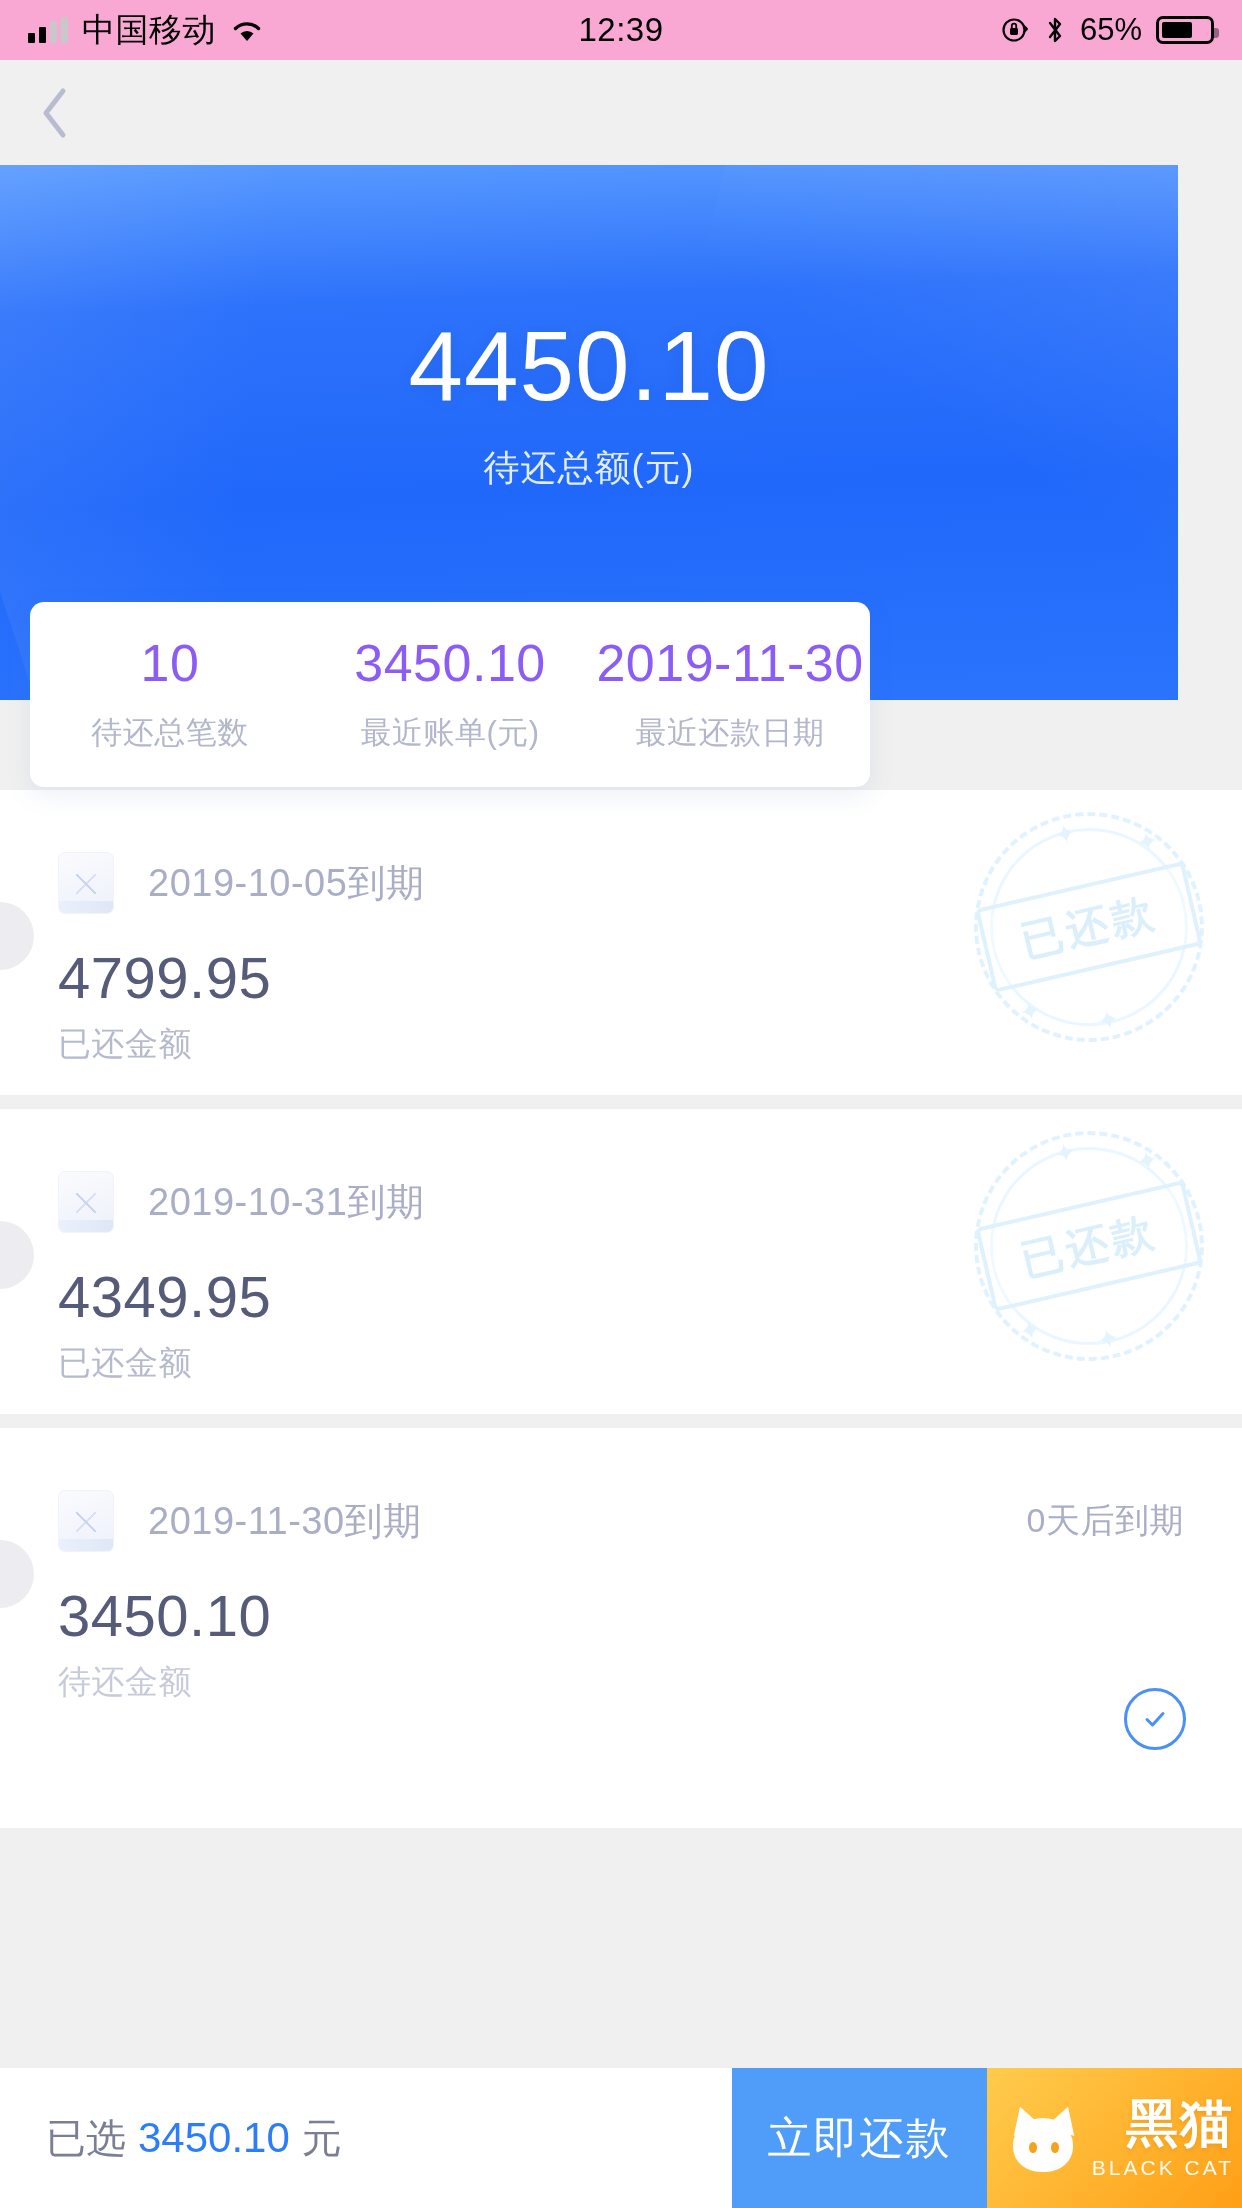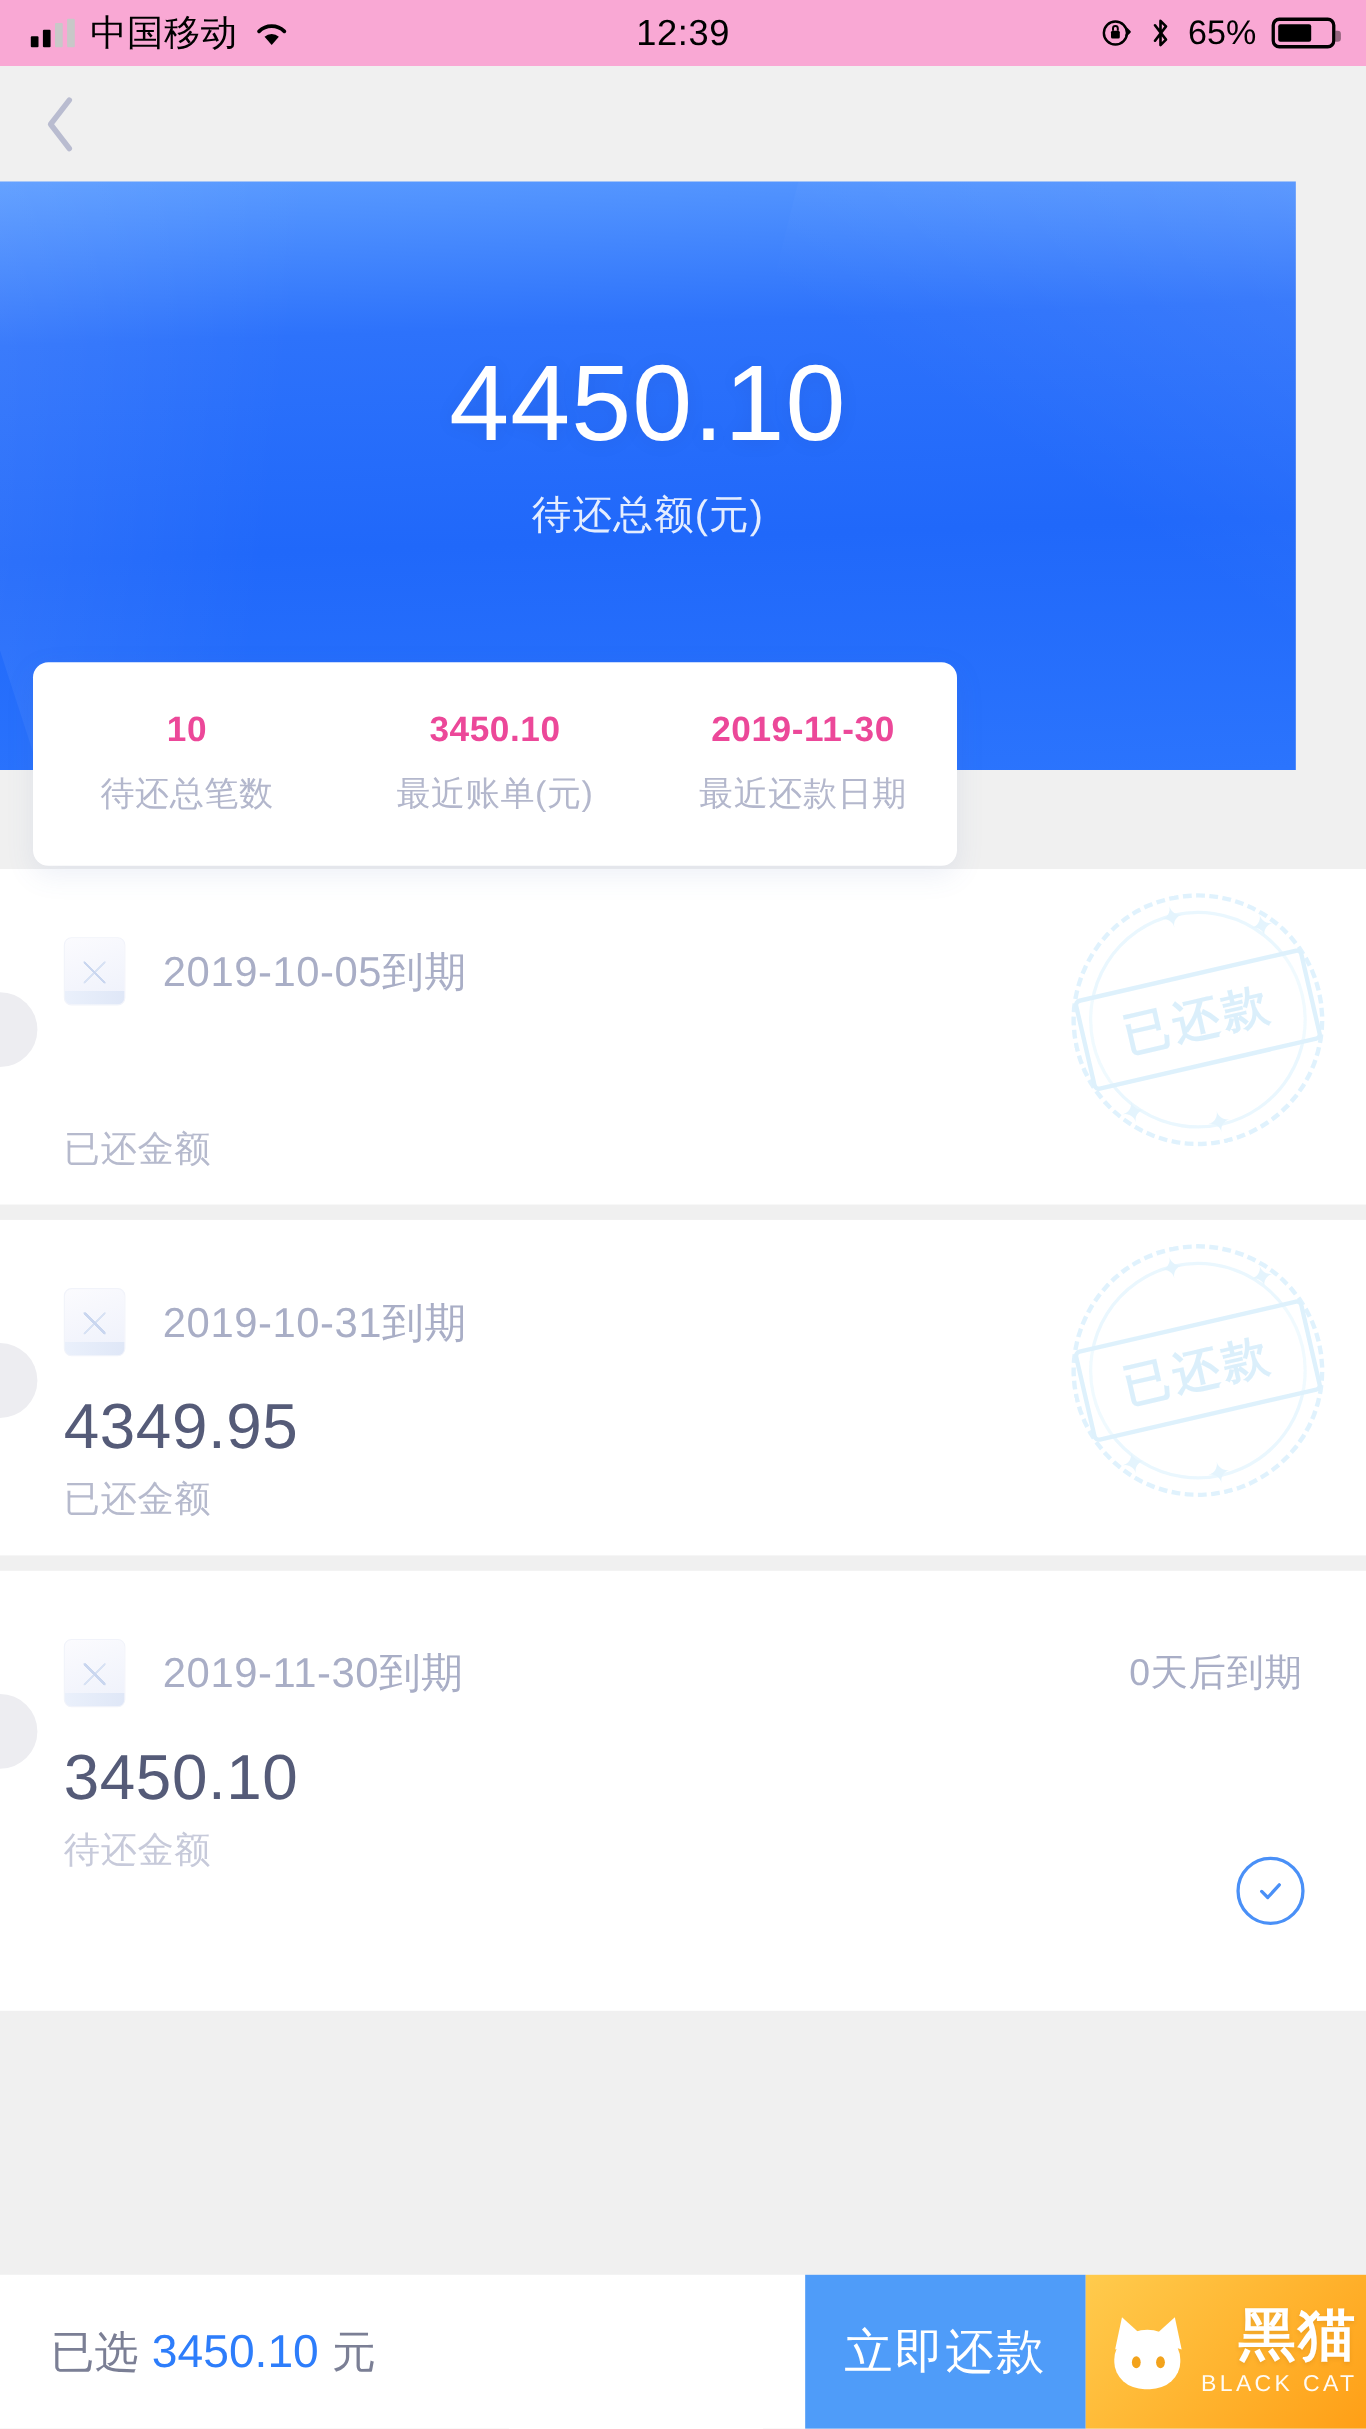--- a/index.html
+++ b/index.html
@@ -87,21 +87,21 @@
 
   
   .stats-card{
     position:absolute; top:602px; left:30px; width:840px; height:185px;
     background:#fff; border-radius:14px;
     box-shadow:0 8px 26px rgba(80,110,180,.10);
     display:flex; align-items:center; z-index:6;
   }
   .stat{flex:1;text-align:center;}
   .stat .v{
-    font-size:32px;color:#ec4899;font-weight:700;letter-spacing:.5px;
+    font-size:52px;color:#8b5cf6;font-weight:400;letter-spacing:.5px;
     line-height:1.1;
   }
   .stat .l{
     margin-top:20px;font-size:31px;color:#b3b7cc;letter-spacing:.5px;
   }
 
   
   .list{position:absolute;top:790px;left:0;width:1242px;}
   .row{
     position:relative;width:1242px;height:305px;background:#fff;
@@ -313,20 +313,21 @@
 
 <div class="list">
 
   <div class="row">
     <div class="chip"></div>
     <div class="row-top">
       <span class="bill-icon"></span>
       <span class="row-date">2019-10-05到期</span>
       <span class="row-due"></span>
     </div>
+    <div class="row-amt">4799.95</div>
     <div class="row-amt-label">已还金额</div>
     <div class="stamp">
       <div class="ring"></div>
         <div class="ring2"></div>
       <span class="star s1">✦</span>
         <span class="star s2">✦</span>
       <span class="star s3">✦</span>
         <span class="star s4">✦</span>
       <div class="band">
           <span>已还款</span>

